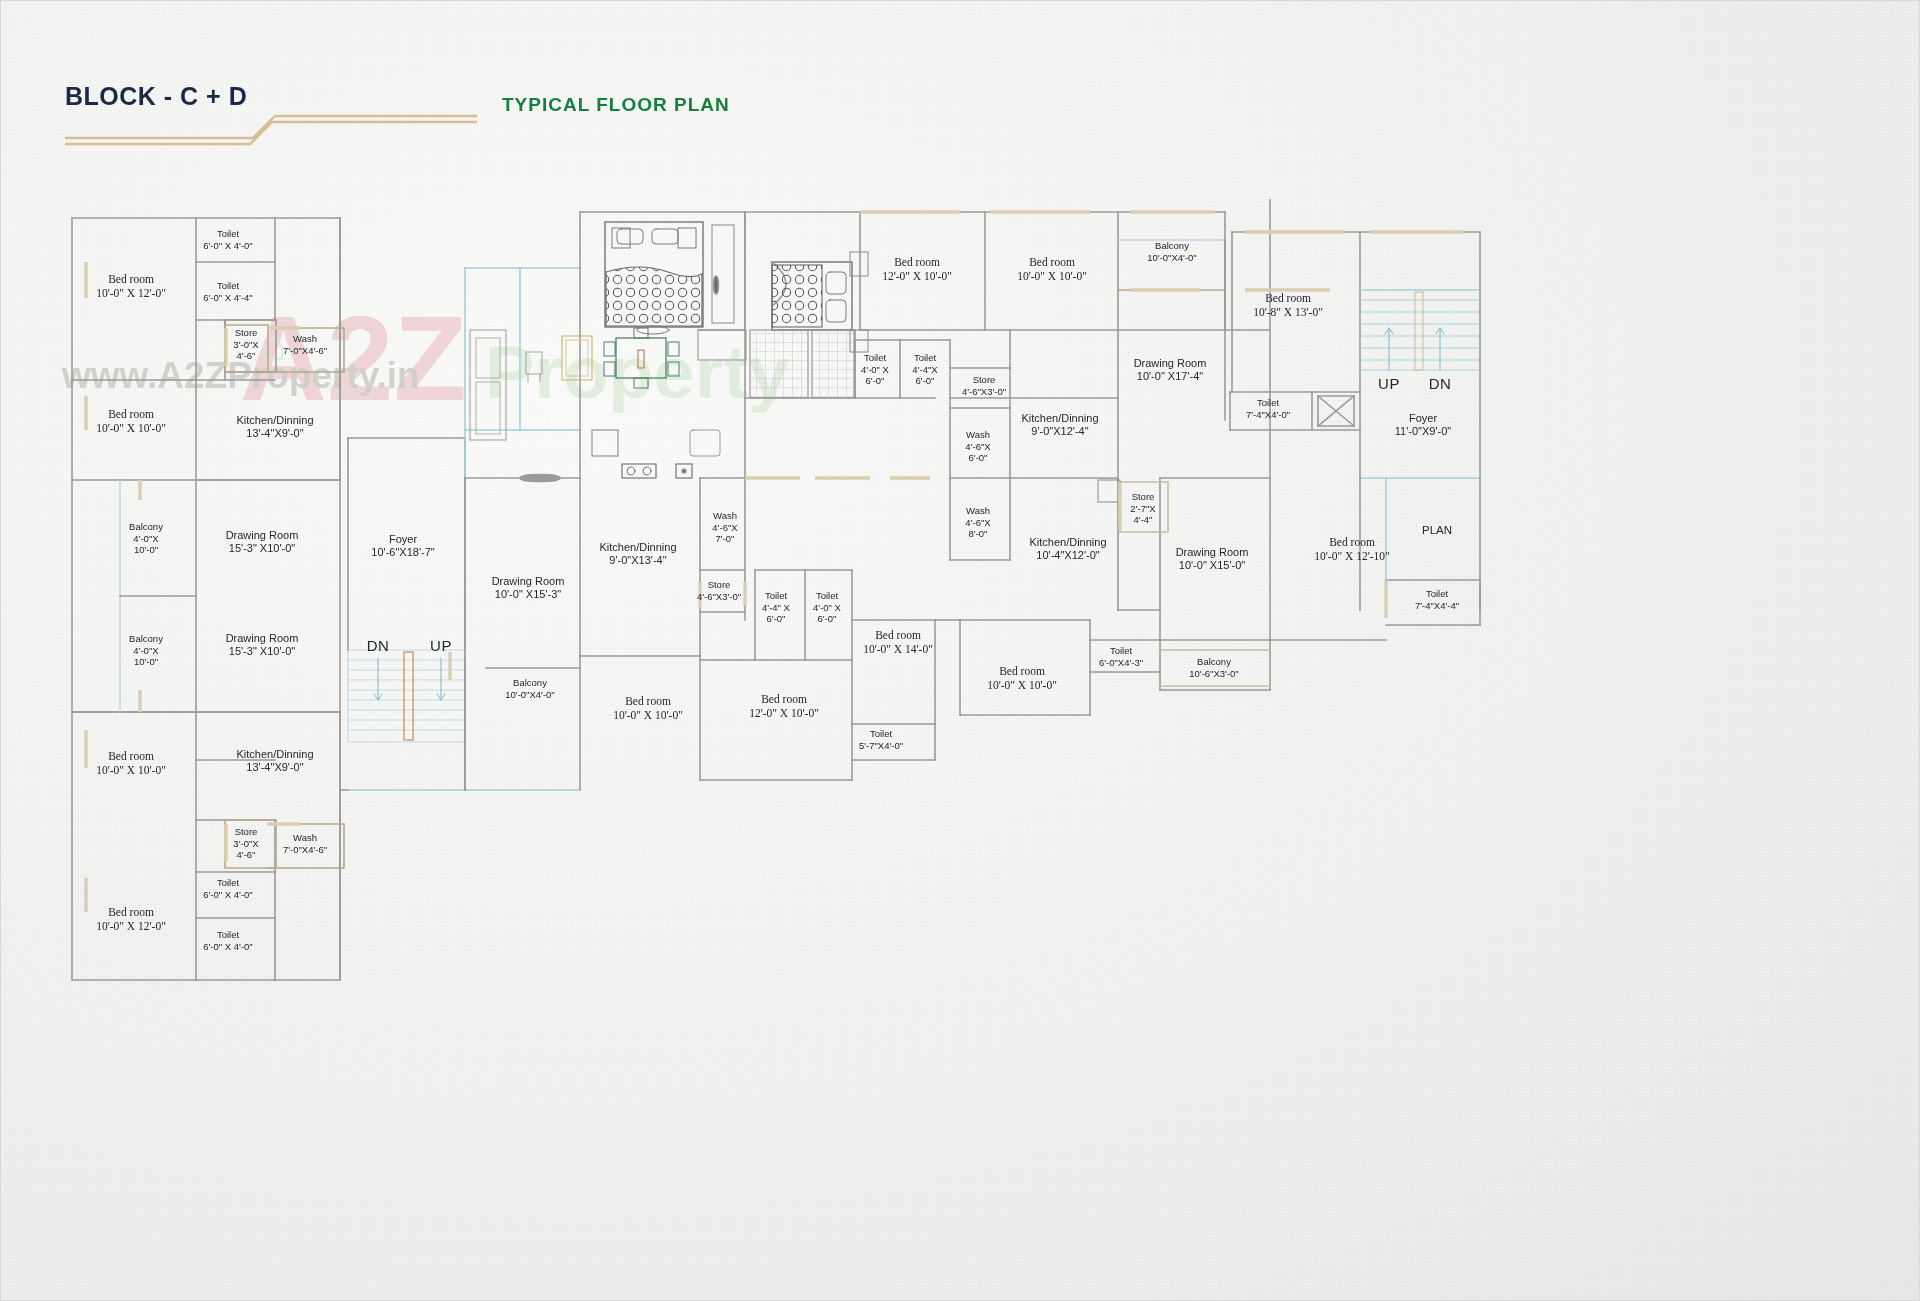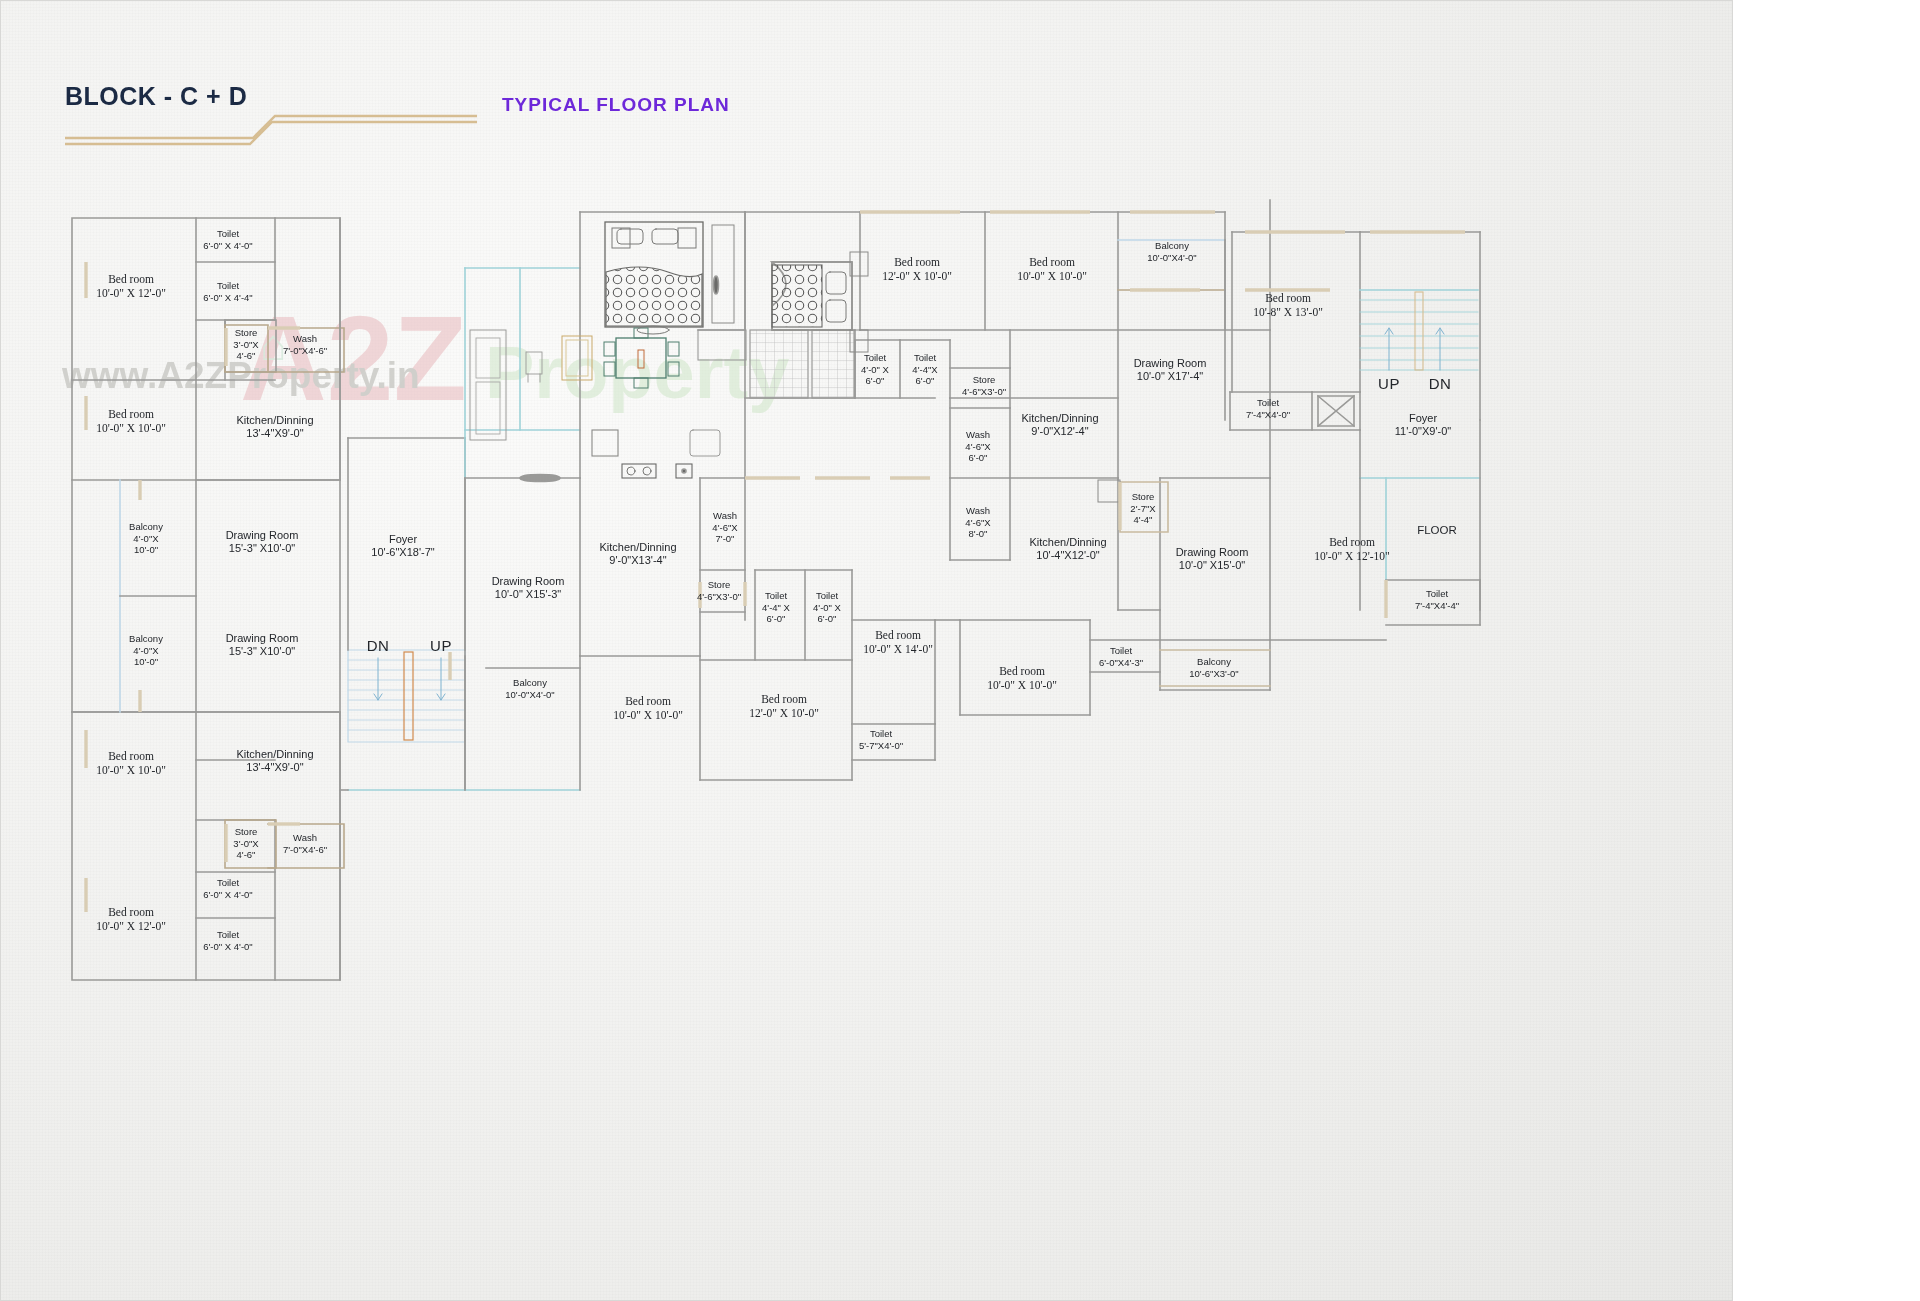--- a/index.html
+++ b/index.html
@@ -5,21 +5,21 @@
   html, body {
     margin: 0;
     padding: 0;
     background: #ffffff;
   }
   body {
     font-family: "Liberation Sans", sans-serif;
   }
   #page {
     position: relative;
-    width: 1733px;
+    width: 1920px;
     height: 1301px;
     background: #f2f2f0;
     overflow: hidden;
   }
   
   #paper-texture {
     position: absolute;
     inset: 0;
     background-image:
       repeating-linear-gradient(0deg, rgba(0,0,0,0.012) 0px, rgba(0,0,0,0.012) 1px, transparent 1px, transparent 3px),
@@ -53,21 +53,21 @@
     font-family: "Liberation Sans", sans-serif;
     white-space: nowrap;
   }
   #plan-title {
     position: absolute;
     left: 437px;
     top: 12px;
     font-size: 19px;
     font-weight: bold;
     letter-spacing: 1px;
-    color: #6d28d9;
+    color: #15803d;
     white-space: nowrap;
   }
   #title-rule {
     position: absolute;
     left: 0;
     top: 24px;
     width: 412px;
     height: 40px;
   }
 
@@ -492,20 +492,20 @@
       <div class="room-label sz-md" style="left: 1212px; top: 559px;"><span class="rl-name">Drawing Room</span><span class="rl-dim">10'-0" X15'-0"</span></div>
       <div class="room-label sz-lg" style="left: 1022px; top: 678px;"><span class="rl-name">Bed room</span><span class="rl-dim">10'-0" X 10'-0"</span></div>
       <div class="room-label sz-lg" style="left: 898px; top: 642px;"><span class="rl-name">Bed room</span><span class="rl-dim">10'-0" X 14'-0"</span></div>
       <div class="room-label sz-sm" style="left: 1121px; top: 657px;"><span class="rl-name">Toilet</span><span class="rl-dim">6'-0"X4'-3"</span></div>
       <div class="room-label sz-sm" style="left: 1214px; top: 668px;"><span class="rl-name">Balcony</span><span class="rl-dim">10'-6"X3'-0"</span></div>
       <div class="room-label sz-lg" style="left: 1288px; top: 305px;"><span class="rl-name">Bed room</span><span class="rl-dim">10'-8" X 13'-0"</span></div>
       <div class="room-label sz-sm" style="left: 1268px; top: 409px;"><span class="rl-name">Toilet</span><span class="rl-dim">7'-4"X4'-0"</span></div>
       <div class="room-label sz-lg" style="left: 1352px; top: 549px;"><span class="rl-name">Bed room</span><span class="rl-dim">10'-0" X 12'-10"</span></div>
       <div class="room-label sz-sm" style="left: 1437px; top: 600px;"><span class="rl-name">Toilet</span><span class="rl-dim">7'-4"X4'-4"</span></div>
       <div class="room-label sz-md" style="left: 1423px; top: 425px;"><span class="rl-name">Foyer</span><span class="rl-dim">11'-0"X9'-0"</span></div>
-      <div class="plain-label" style="left: 1437px; top: 530px;">FLOOR</div>
+      <div class="plain-label" style="left: 1437px; top: 530px;">PLAN</div>
       <div class="dir-label" style="left: 378px; top: 645px;">DN</div>
       <div class="dir-label" style="left: 441px; top: 645px;">UP</div>
       <div class="dir-label" style="left: 1389px; top: 383px;">UP</div>
       <div class="dir-label" style="left: 1440px; top: 383px;">DN</div>
     </div>
 
 </div>
 
 </body></html>

